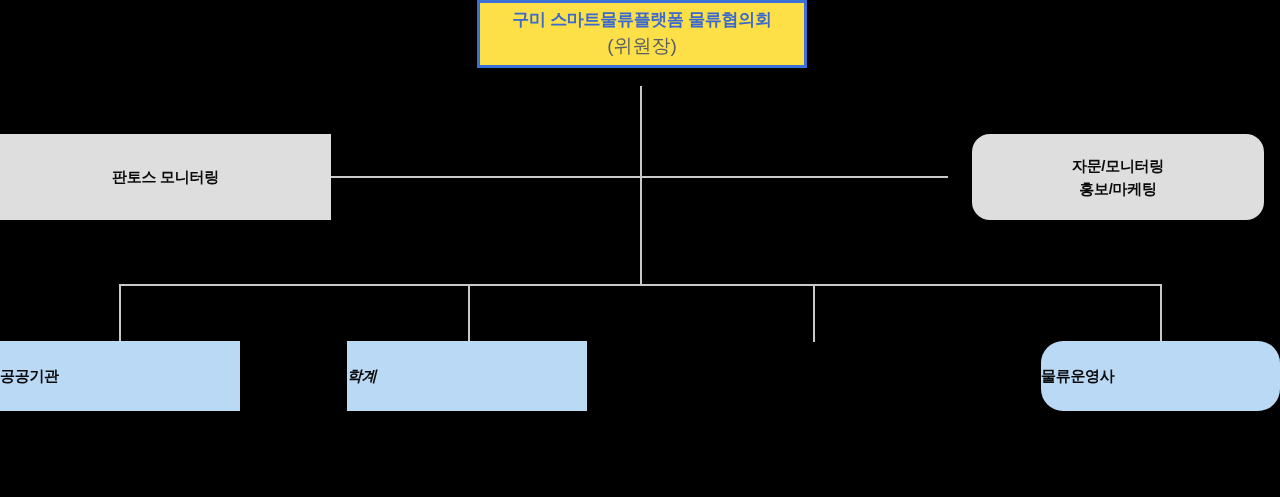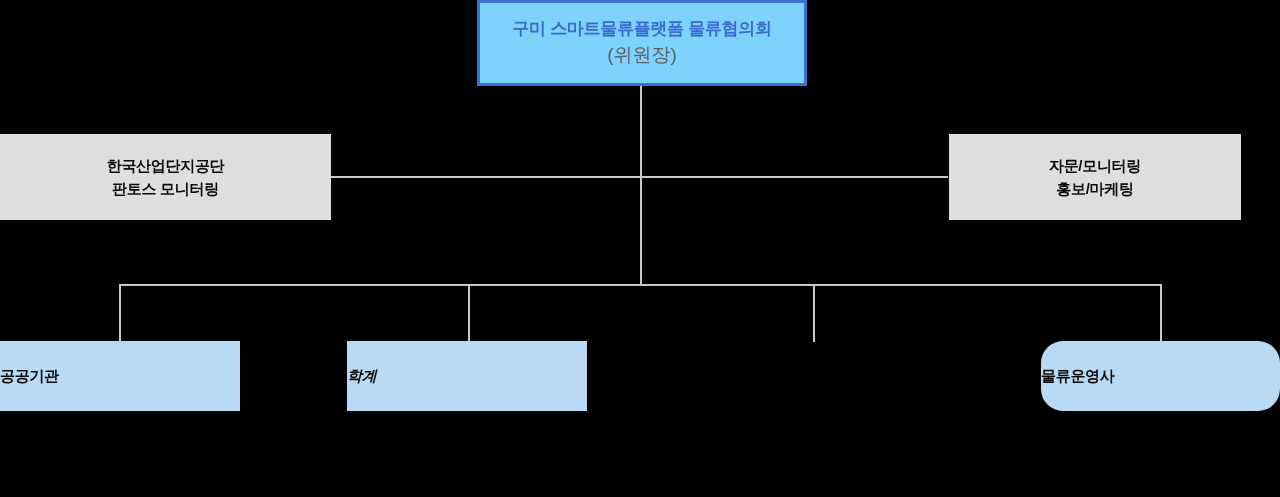--- a/index.html
+++ b/index.html
@@ -25,23 +25,23 @@
   }
   .conn-v { width: 2px; }
   .conn-h { height: 2px; }
 
   
   .box-chair {
     position: absolute;
     left: 477px;
     top: 0px;
     width: 330px;
-    height: 86px;
+    height: 68px;
     box-sizing: border-box;
-    background: #7dd3fc;
+    background: #fde047;
     border: 3px solid #3a6fd6;
     display: flex;
     flex-direction: column;
     align-items: center;
     justify-content: center;
     line-height: 1.28;
   }
   .chair-title {
     color: #3a69cf;
     font-size: 17px;
@@ -66,21 +66,21 @@
     flex-direction: column;
     align-items: center;
     justify-content: center;
     color: #0b0b0b;
     font-size: 15px;
     font-weight: bold;
     line-height: 1.55;
     letter-spacing: -0.3px;
   }
   .box-side.left  { left: 0px;   width: 331px; }
-  .box-side.right { left: 949px; width: 292px; }
+  .box-side.right { left: 972px; width: 292px; border-radius: 18px; }
   .box-side .ln { display: block; white-space: nowrap; }
 
   
   .box-member {
     position: absolute;
     top: 341px;
     height: 70px;
     background: #b9d9f5;
     display: flex;
     align-items: center;
@@ -106,21 +106,20 @@
   <div class="conn conn-v" style="left:468px; top:284px; height:58px;"></div>
   <div class="conn conn-v" style="left:813px; top:284px; height:58px;"></div>
   <div class="conn conn-v" style="left:1160px; top:284px; height:58px;"></div>
 
   <div class="box-chair">
     <span class="chair-title">구미 스마트물류플랫폼 물류협의회</span>
     <span class="chair-sub">(위원장)</span>
   </div>
 
   <div class="box-side left">
-    <span class="ln">한국산업단지공단</span>
     <span class="ln">판토스 모니터링</span>
   </div>
 
   <div class="box-side right">
     <span class="ln">자문/모니터링</span>
     <span class="ln">홍보/마케팅</span>
   </div>
 
   <div class="box-member" style="left:0px; width:240px;">
     <span>공공기관</span>

